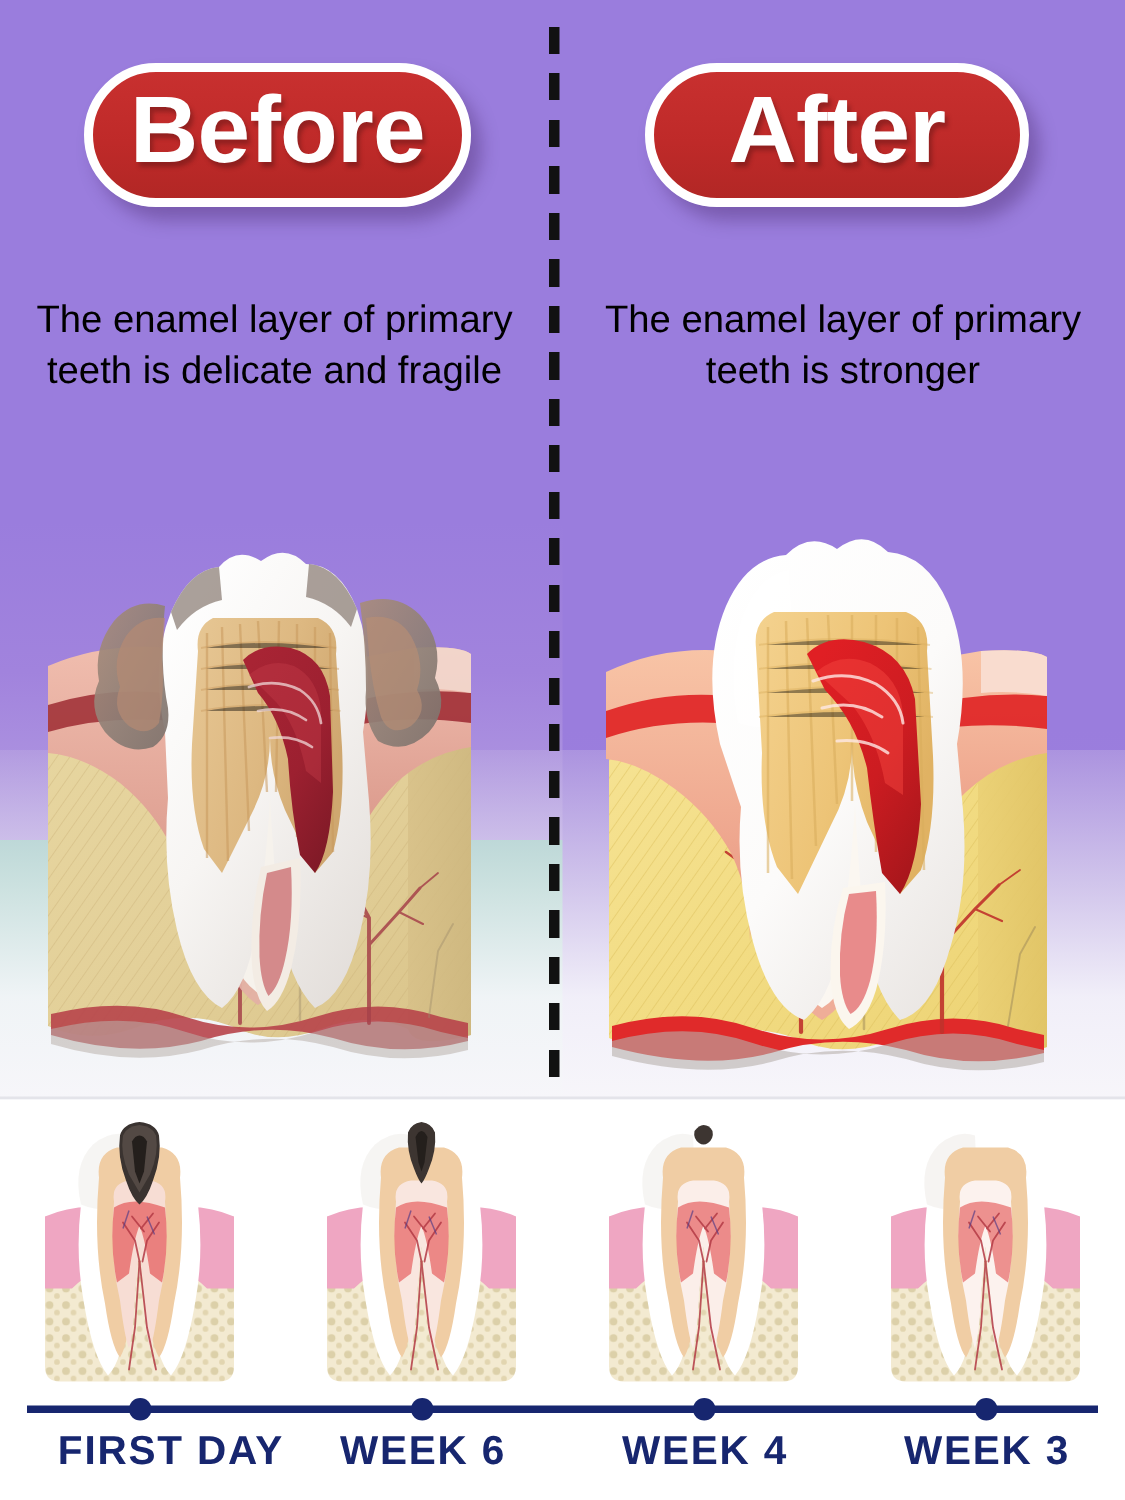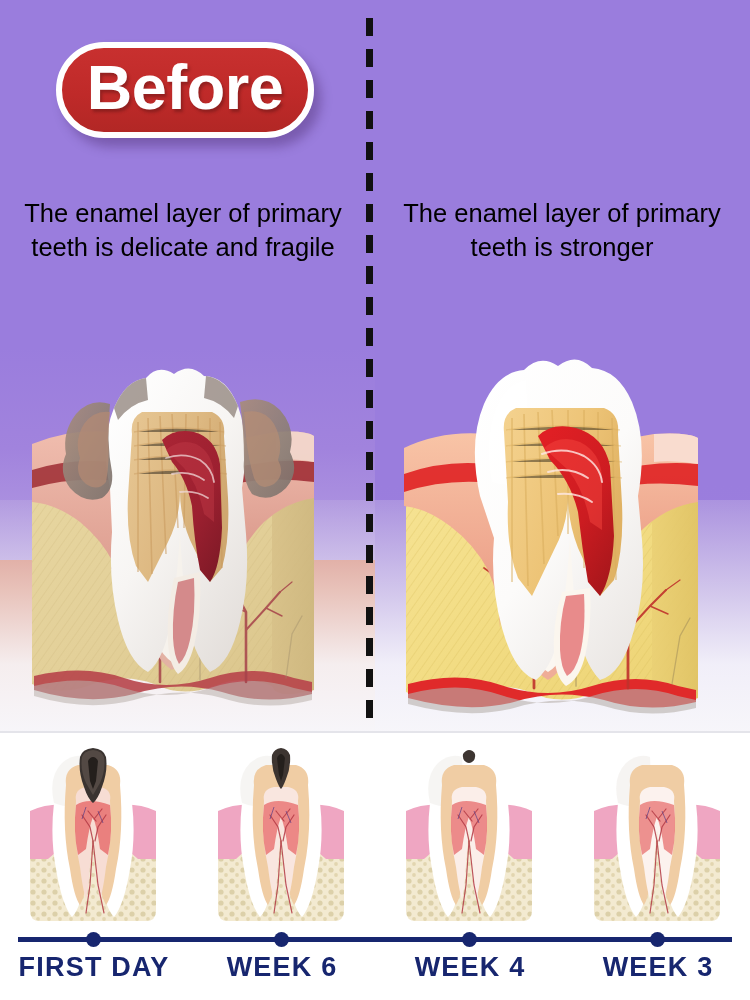--- a/index.html
+++ b/index.html
@@ -9,21 +9,21 @@
   }
   body {
     font-family: "Liberation Sans", sans-serif;
   }
 
   .poster {
     position: relative;
     width: 750px;
     height: 1000px;
     overflow: hidden;
-    background: #f97316;
+    background: #86efac;
   }
 
   
   .bg-purple {
     position: absolute;
     left: 0; top: 0;
     width: 750px;
     height: 560px;
     background: linear-gradient(180deg, #9a7ddd 0%, #9a7ddd 62%, #a183dd 80%, #b49ce2 100%);
   }
@@ -150,21 +150,21 @@
     position: absolute;
     top: 952px;
     width: 188px;
     text-align: center;
     color: #17266f;
     font-size: 27px;
     font-weight: bold;
     letter-spacing: 1.2px;
     white-space: nowrap;
   }
-  #label-0 { left: 0px; }
+  #label-0 { left: 0px; padding-left: 20px; }
   #label-1 { left: 188px; }
   #label-2 { left: 376px; }
   #label-3 { left: 564px; }
 </style>
 </head>
 <body>
 
 <div class="poster">
 
   <div class="bg-purple"></div>
@@ -404,20 +404,23 @@
 
       <path d="M198 306 Q200 348 192 378 Q186 398 174 404 Q164 396 162 374 Q160 342 170 310 Z" fill="#fbf6ee"></path>
       <path d="M192 312 Q194 348 188 372 Q183 390 175 394 Q169 386 168 368 Q167 340 174 314 Z" fill="#d8333a" opacity="0.55"></path>
     </svg>
   </div>
 
   <div class="divider"></div>
 
   <div class="badge" id="badge-before">
     <span class="badge-label">Before</span>
+  </div>
+  <div class="badge" id="badge-after">
+    <span class="badge-label">After</span>
   </div>
 
   <div class="caption" id="caption-after">The enamel layer of primary teeth is stronger</div>
   <div class="caption" id="caption-before">The enamel layer of primary teeth is delicate and fragile</div>
 
   <div class="strip-divider"></div>
   <div class="bottom-strip"></div>
 
   <div class="mini-tooth" id="mini-0">
     <svg viewBox="0 0 150 185" xmlns="http://www.w3.org/2000/svg">

